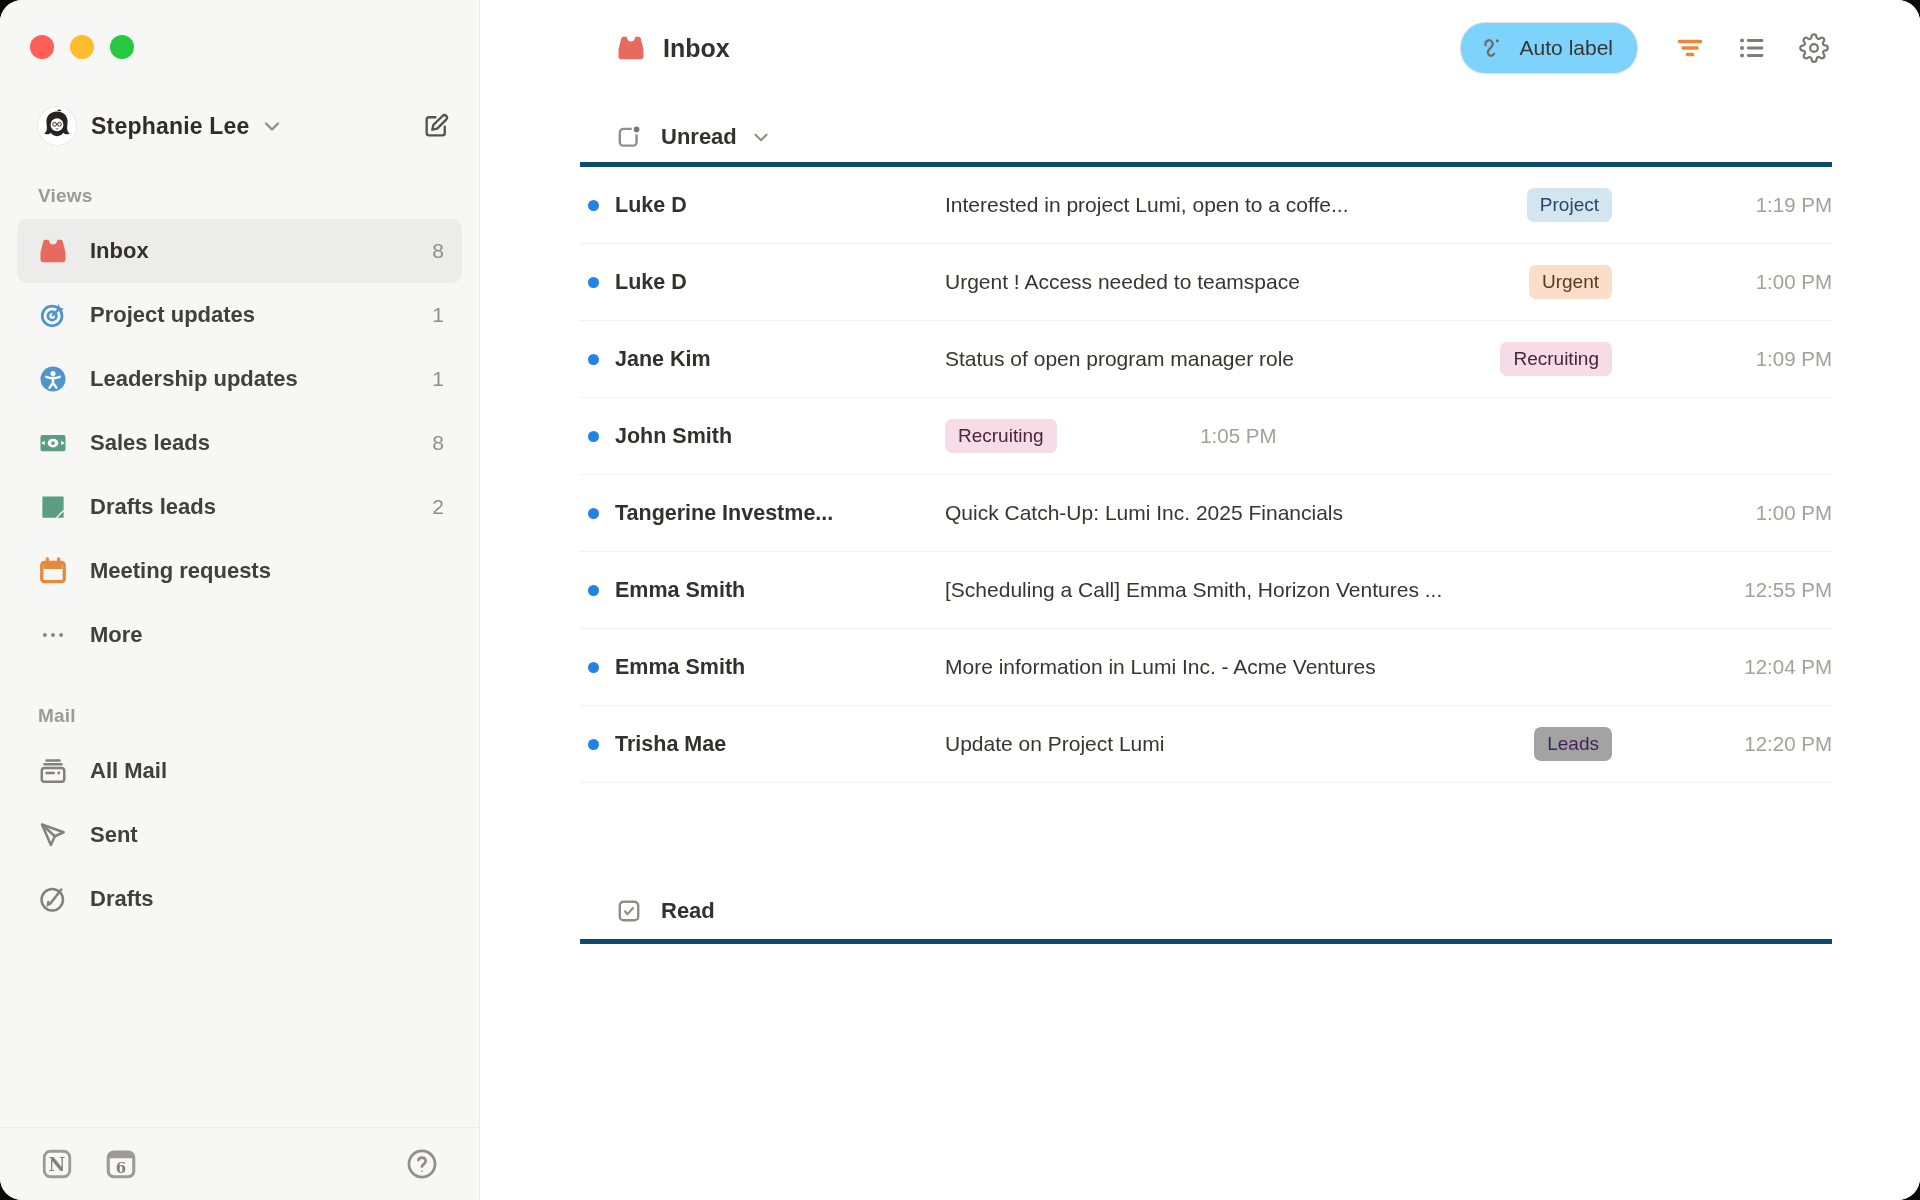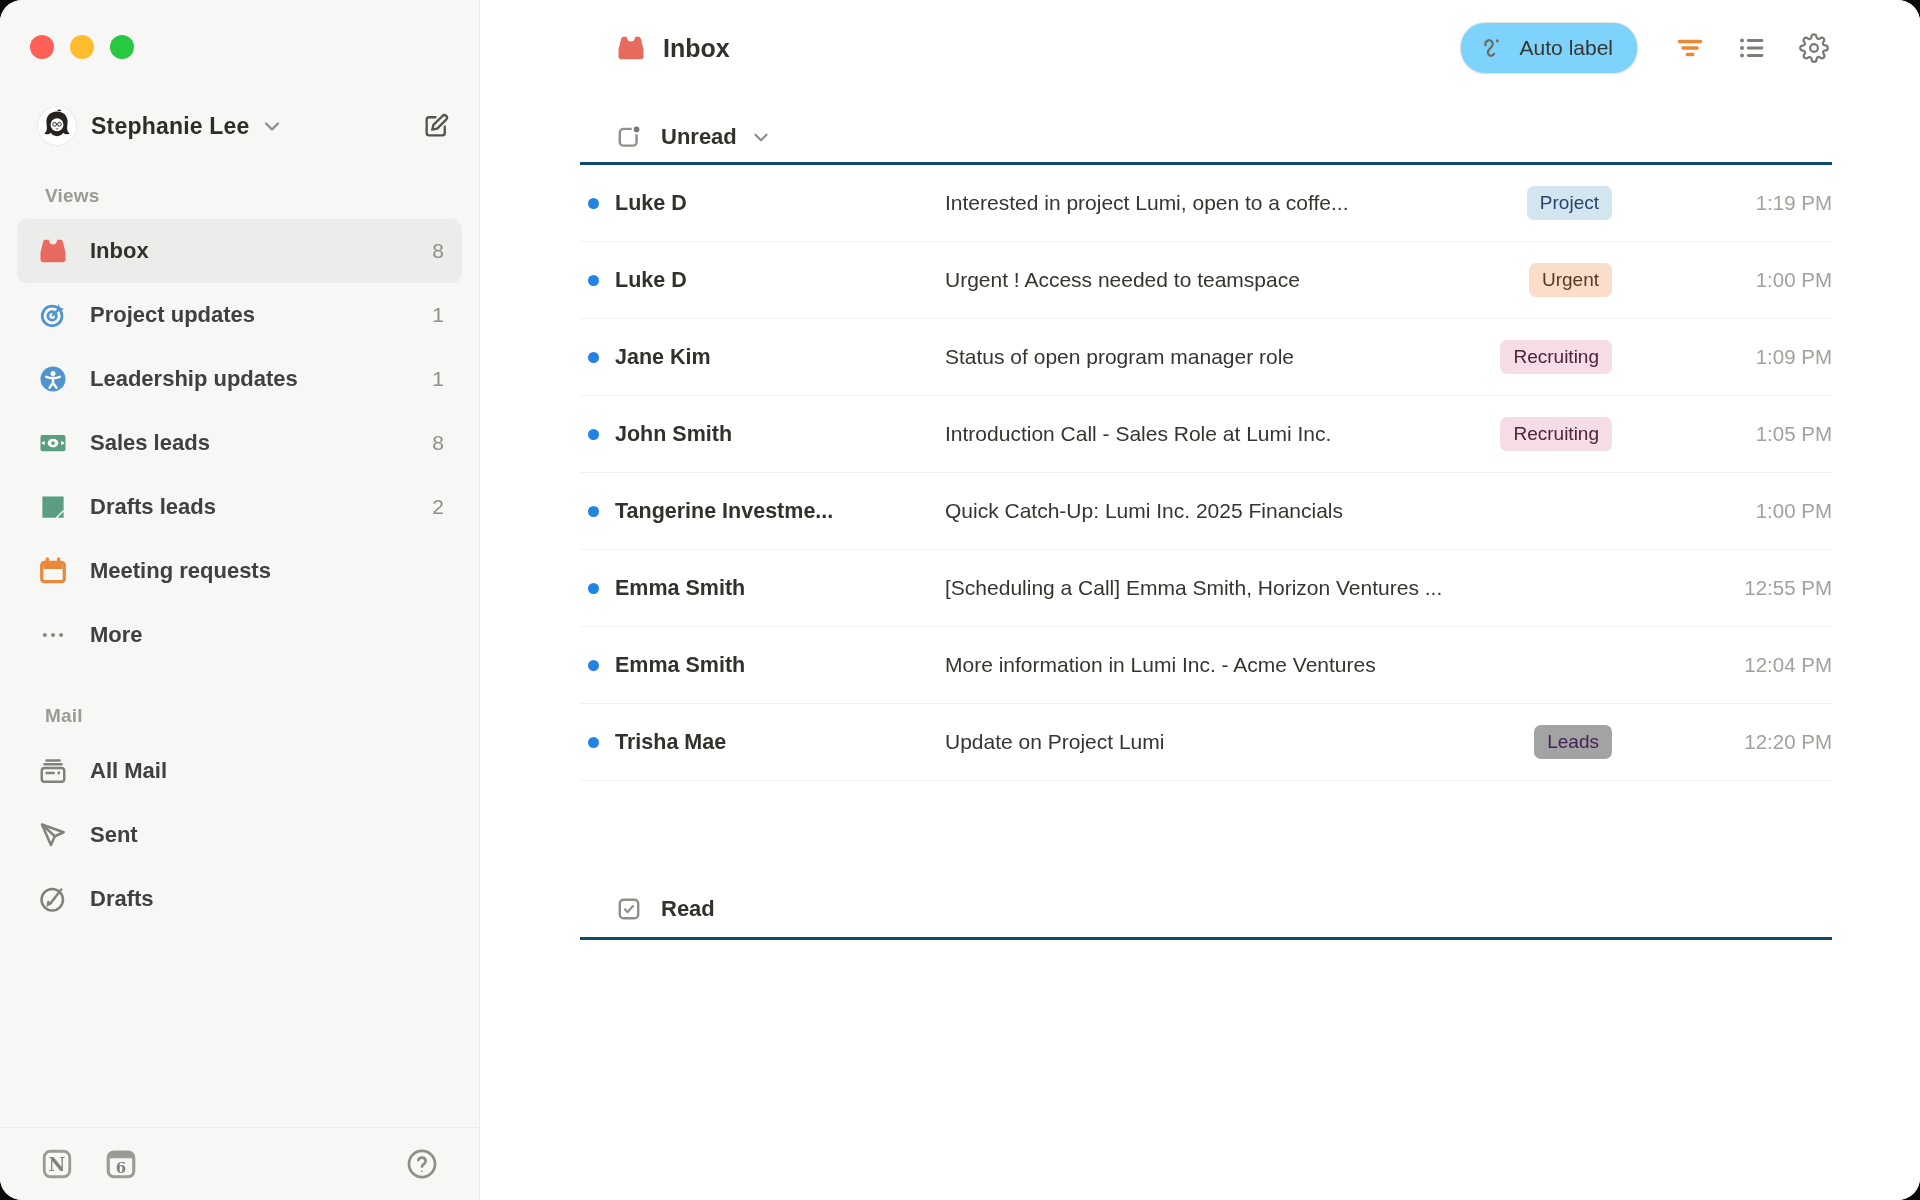--- a/index.html
+++ b/index.html
@@ -11,21 +11,21 @@
   .side-scroll{flex:1;padding-top:105px;display:flex;flex-direction:column;overflow:hidden;}
   .profile-row{height:42px;display:flex;align-items:center;padding:0 26px 0 38px;}
   .avatar{width:38px;height:38px;border-radius:50%;overflow:hidden;box-shadow:0 0 0 1px rgba(0,0,0,.06);background:#fff;}
   .profile-name{margin-left:15px;font-size:23px;font-weight:600;color:#2f2d28;letter-spacing:.2px;}
   .profile-chevron{margin-left:10px;width:24px;height:24px;}
   .compose-btn{margin-left:auto;width:34px;height:34px;display:flex;align-items:center;justify-content:center;cursor:pointer;}
   .compose-btn svg{width:28px;height:28px;}
   .search-row{margin-top:28px;height:58px;display:flex;align-items:center;padding-left:38px;cursor:pointer;}
   .search-row svg{width:28px;height:28px;}
   .search-label{margin-left:24px;font-size:23px;color:#87867f;}
-  .section-label{padding-left:34px;margin:38px 0 12px 11px;font-size:19px;font-weight:600;color:#9b9a95;letter-spacing:.2px;}
+  .section-label{padding-left:34px;margin:38px 0 12px 4px;font-size:19px;font-weight:600;color:#9b9a95;letter-spacing:.2px;}
   .view-list{display:flex;flex-direction:column;}
   .side-item{height:64px;margin:0 17px;border-radius:10px;display:flex;align-items:center;padding:0 18px 0 21px;cursor:pointer;box-sizing:border-box;}
   .side-item.selected{background:#ececea;}
   .side-item .icon-slot{width:30px;height:30px;display:flex;align-items:center;justify-content:center;}
   .side-item .icon-slot svg{width:30px;height:30px;}
   .side-item .item-label{margin-left:22px;font-size:22px;color:#404040;font-weight:700;}
   .side-item.selected .item-label{color:#33312c;font-weight:600;}
   .side-item .item-count{margin-left:auto;font-size:21px;color:#8f8e89;}
   .side-footer{height:72px;border-top:1px solid #ebebe8;display:flex;align-items:center;padding:0 40px 0 40px;gap:30px;}
   .foot-ico{width:34px;height:34px;cursor:pointer;}
@@ -38,21 +38,21 @@
   .main-title-icon svg{width:30px;height:30px;}
   .main-title{margin-left:17px;font-size:25px;font-weight:600;color:#33312c;}
   .header-actions{margin-left:auto;display:flex;align-items:center;}
   .auto-label{height:50px;border:1px solid #e3e3e0;border-radius:25px;background:#7dd3fc;display:flex;align-items:center;padding:0 24px 0 20px;box-shadow:0 1px 3px rgba(0,0,0,.05);cursor:pointer;}
   .auto-label svg{width:27px;height:27px;}
   .auto-label span{margin-left:12px;font-size:21px;font-weight:500;color:#37352f;}
   .hdr-icon{width:36px;height:36px;display:flex;align-items:center;justify-content:center;cursor:pointer;}
   .hdr-icon svg{width:30px;height:30px;}
   .hdr-icon.first{margin-left:34px;}
   .hdr-icon + .hdr-icon{margin-left:26px;}
-  .section-head{height:50px;display:flex;align-items:center;padding-left:36px;border-bottom:3px solid #0c4a6e;}
+  .section-head{height:50px;display:flex;align-items:center;padding-left:36px;border-bottom:5px solid #0c4a6e;}
   .section-head.unread{margin-top:16px;}
   .section-head .sec-icon{width:26px;height:26px;}
   .section-head .sec-icon svg{width:26px;height:26px;}
   .section-head .sec-label{margin-left:19px;font-size:22px;font-weight:600;color:#33312c;}
   .section-head .sec-chevron{margin-left:13px;width:22px;height:22px;}
   .section-head.read{margin-top:100px;height:56px;}
   .mail-list{display:flex;flex-direction:column;}
   .mail-row{height:76px;display:flex;align-items:center;border-bottom:1px solid #f1f1ef;cursor:pointer;}
   .dot-wrap{width:35px;display:flex;align-items:center;}
   .dot{width:11px;height:11px;border-radius:50%;margin-left:8px;}
@@ -323,21 +323,20 @@
     <span class="sender">Jane Kim</span>
     <span class="subject">Status of open program manager role</span>
     <span class="tag" style="background: rgb(246, 220, 230); color: rgb(76, 35, 55);">Recruiting</span>
     <span class="time">1:09 PM</span>
   </div>
         <div class="mail-row">
     <span class="dot-wrap">
             <span class="dot" style="background: rgb(35, 131, 226);"></span>
           </span>
     <span class="sender">John Smith</span>
-    <span class="subject">Introduction Call - Sales Role at Lumi Inc.</span>
     <span class="tag" style="background: rgb(246, 220, 230); color: rgb(76, 35, 55);">Recruiting</span>
     <span class="time">1:05 PM</span>
   </div>
         <div class="mail-row">
     <span class="dot-wrap">
             <span class="dot" style="background: rgb(35, 131, 226);"></span>
           </span>
     <span class="sender">Tangerine Investme...</span>
     <span class="subject">Quick Catch-Up: Lumi Inc. 2025 Financials</span>
 

